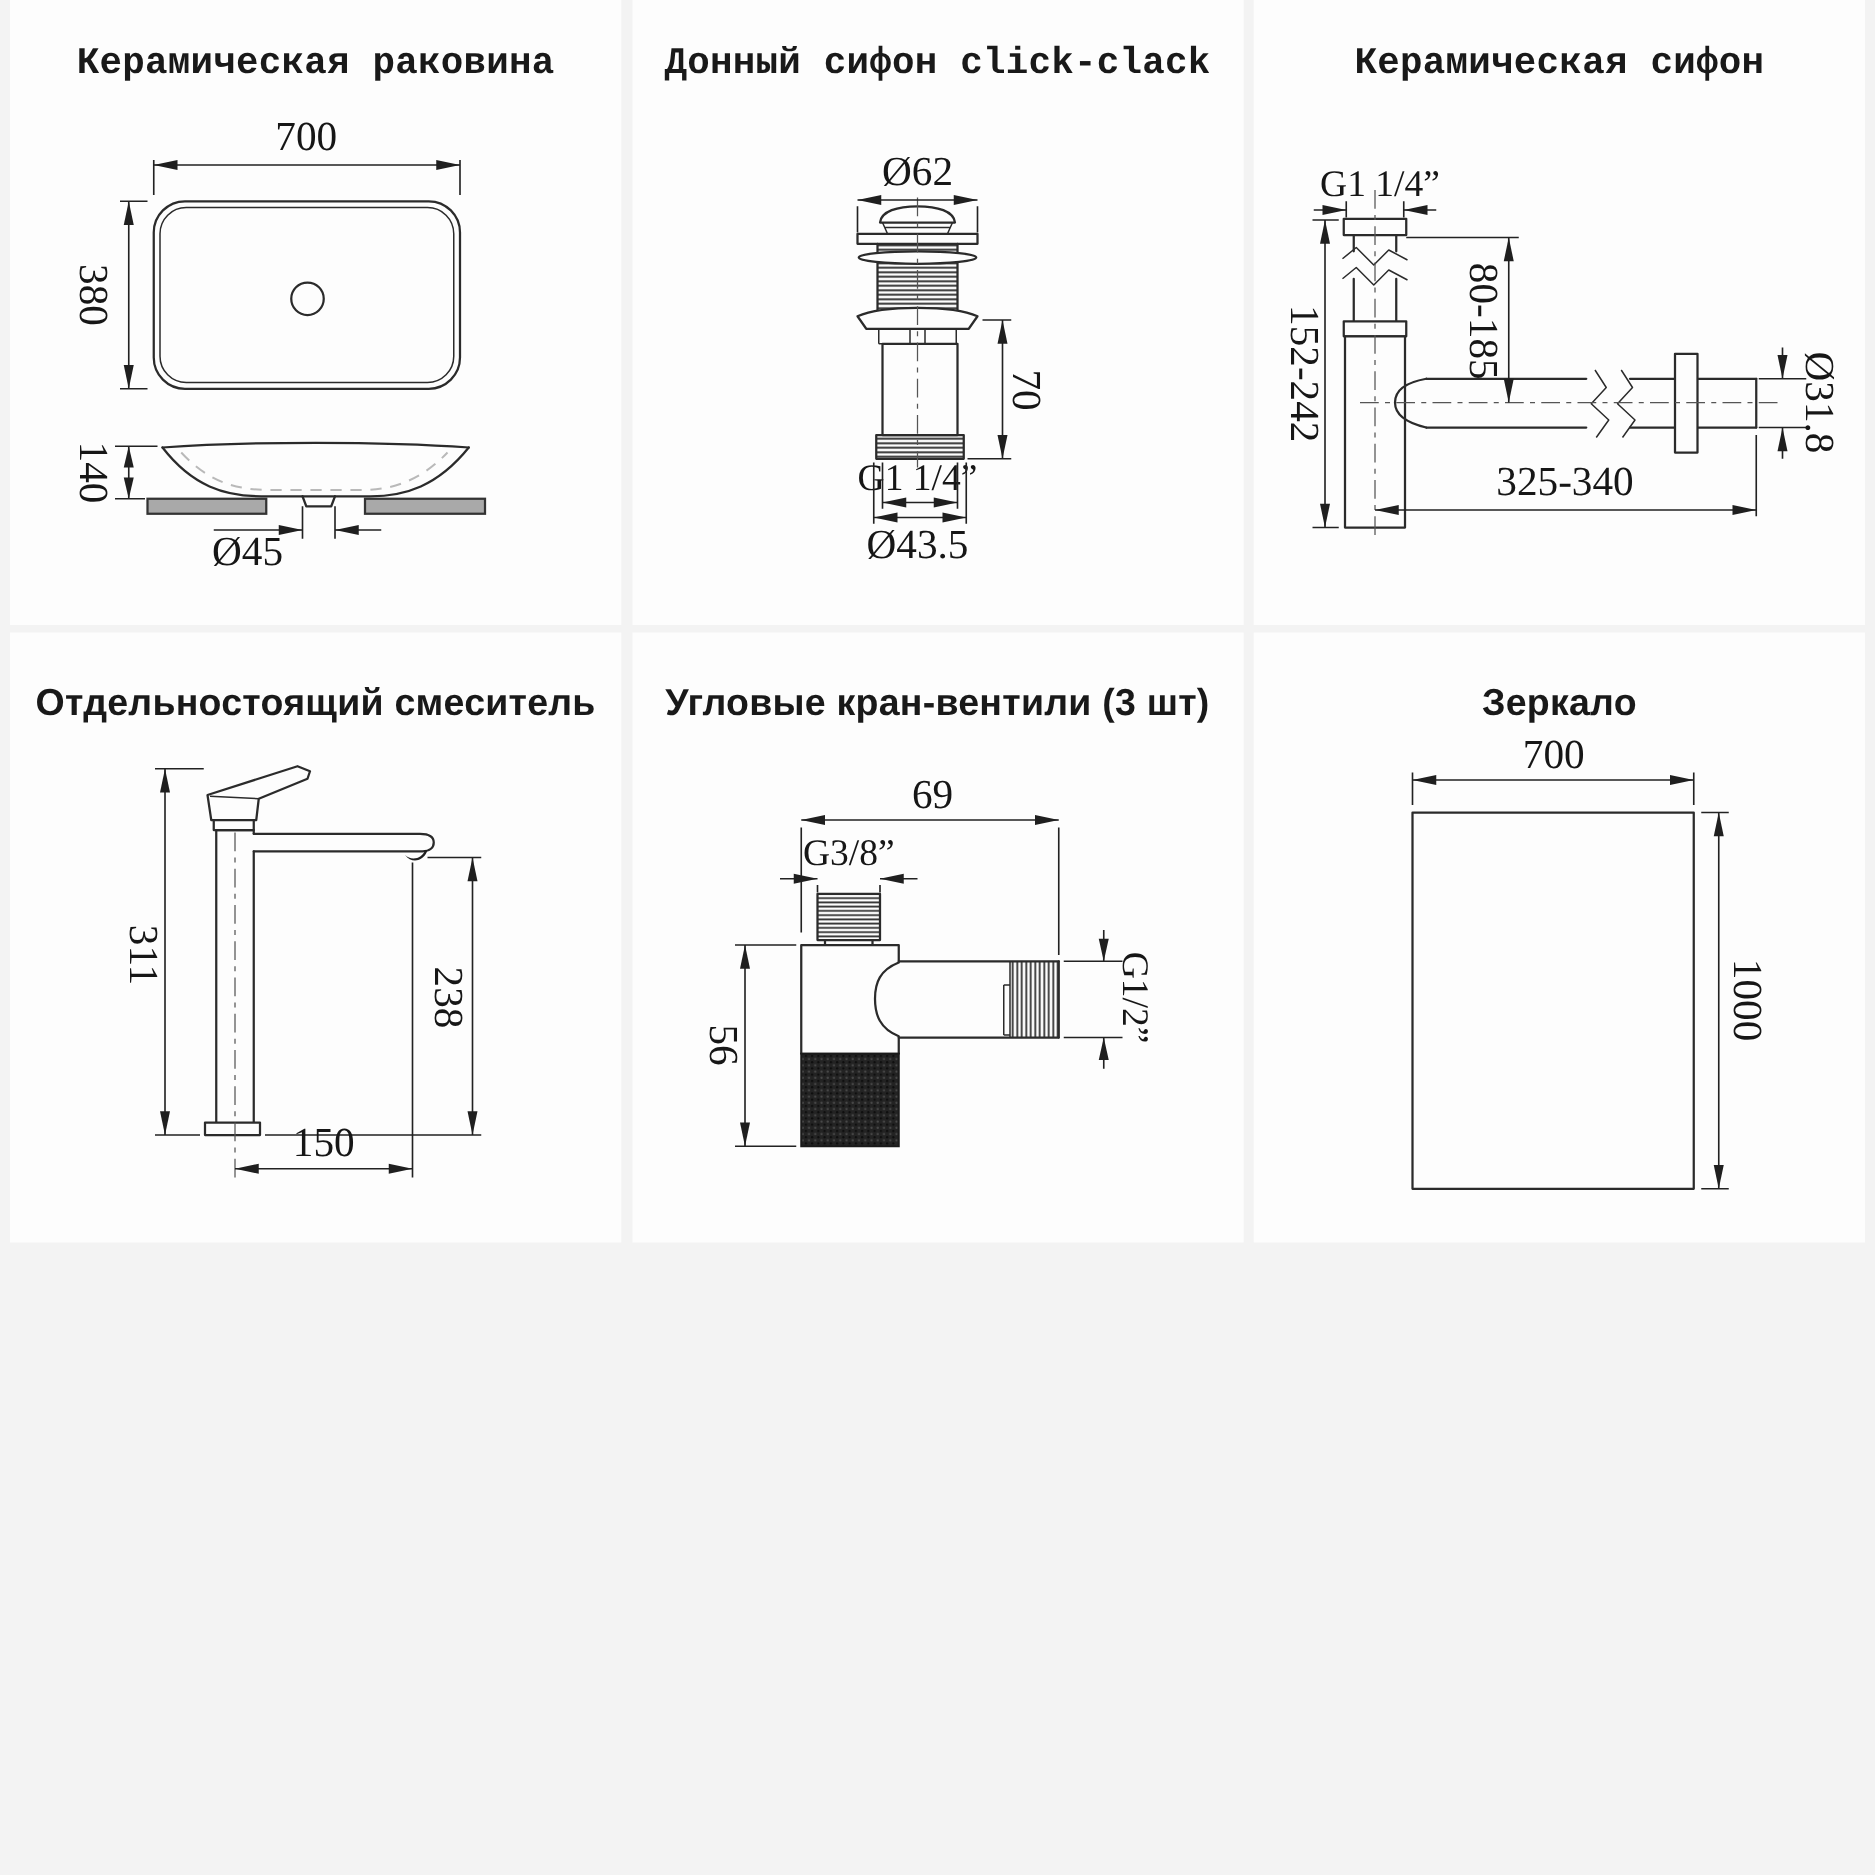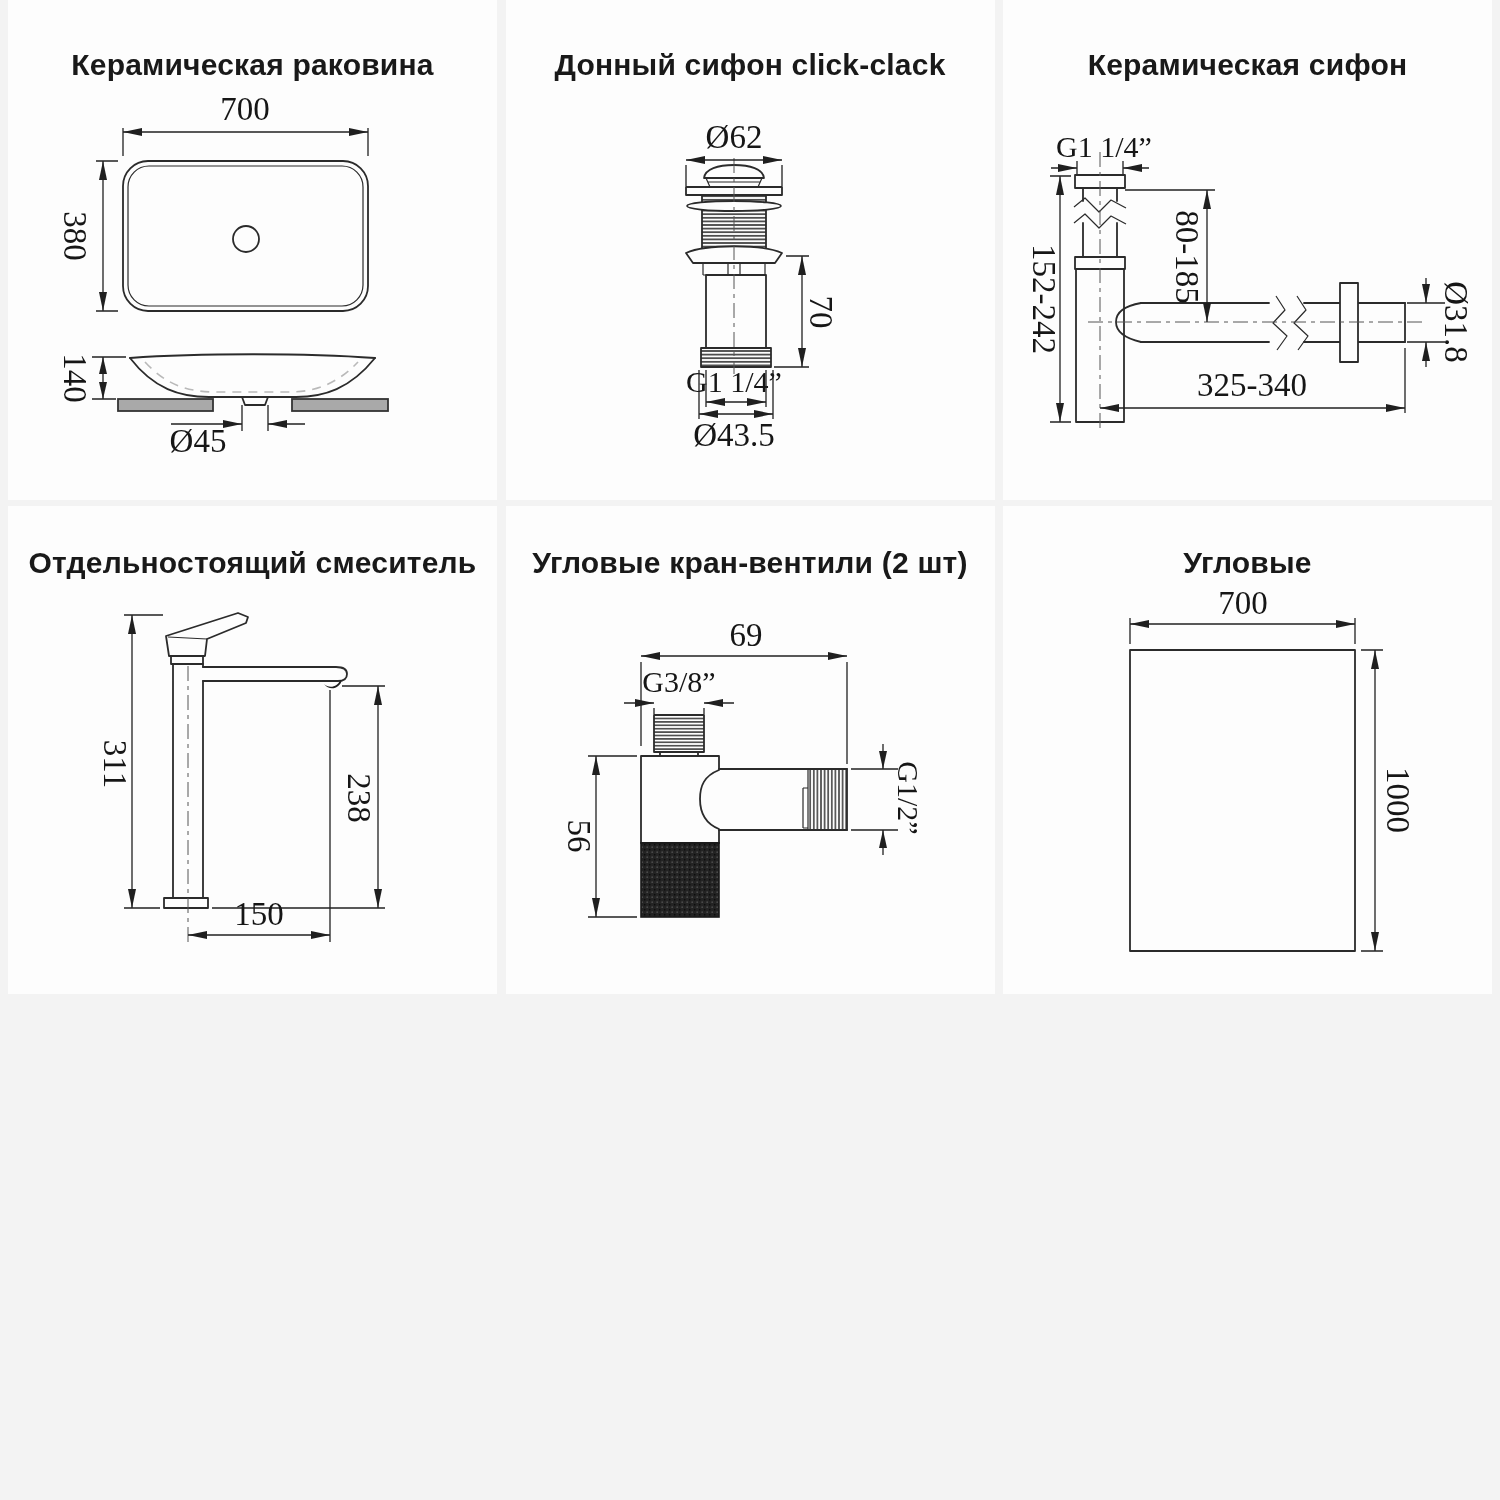--- a/index.html
+++ b/index.html
@@ -20,21 +20,21 @@
     position:relative;
     background:#fdfdfd;
     overflow:hidden;
   }
   .card h2{
     position:absolute;left:0;right:0;margin:0;
     text-align:center;
     font:700 30px/1.15 "Liberation Sans",sans-serif;
     color:#191919;letter-spacing:.2px;
   }
-  .row1 h2{top:48px;}
+  .row1 h2{top:34px;font-family:Liberation Mono, monospace;}
   .row2 h2{top:40px;}
   .card svg{position:absolute;left:0;top:0;width:100%;height:100%;}
   
   .ln{fill:none;stroke:#2b2b2b;stroke-width:1.8;stroke-linejoin:round;stroke-linecap:round;}
   .lnw{fill:#fdfdfd;stroke:#2b2b2b;stroke-width:1.8;stroke-linejoin:round;}
   .thin{fill:none;stroke:#2b2b2b;stroke-width:1.2;stroke-linejoin:round;}
   .dim{fill:none;stroke:#222;stroke-width:1.3;}
   .arr{fill:#1f1f1f;stroke:none;}
   .dash{fill:none;stroke:#b9b9b9;stroke-width:1.6;stroke-dasharray:9 7;}
   .cline{fill:none;stroke:#555;stroke-width:1;stroke-dasharray:15 5 4 5;}
@@ -216,21 +216,21 @@
       <g>
         <path class="dim" d="M322,184 V436 M180,429 H322"></path>
         <polygon class="arr" points="180,429 199,425 199,433"></polygon>
         <polygon class="arr" points="322,429 303,425 303,433"></polygon>
         <text class="dimtxt" x="251" y="419" text-anchor="middle">150</text>
       </g>
     </svg>
   </div>
 
   <div class="card row2">
-    <h2>Угловые кран-вентили (2 шт)</h2>
+    <h2>Угловые кран-вентили (3 шт)</h2>
     <svg viewBox="0 0 489 488">
       <defs>
         <pattern id="p5thrH" width="6" height="3.4" patternUnits="userSpaceOnUse">
           <path d="M0,1.7 H6" stroke="#2a2a2a" stroke-width="1.4"></path>
         </pattern>
         <pattern id="p5thrV" width="3.6" height="6" patternUnits="userSpaceOnUse">
           <path d="M1.8,0 V6" stroke="#2a2a2a" stroke-width="1.4"></path>
         </pattern>
         <pattern id="p5knurl" width="5" height="5" patternUnits="userSpaceOnUse">
           <rect width="5" height="5" fill="#232323"></rect>
@@ -271,21 +271,21 @@
       <g>
         <path class="dim" d="M345,263 H392 M345,324 H392 M377,238 V263 M377,349 V324"></path>
         <polygon class="arr" points="377,263 373,245 381,245"></polygon>
         <polygon class="arr" points="377,324 373,342 381,342"></polygon>
         <text class="dimtxt-s" text-anchor="middle" x="392" y="292" transform="rotate(90 392 292)">G1/2”</text>
       </g>
     </svg>
   </div>
 
   <div class="card row2">
-    <h2>Угловые</h2>
+    <h2>Зеркало</h2>
     <svg viewBox="0 0 489 488">
       <rect class="lnw" x="127" y="144" width="225" height="301" stroke-width="2.2"></rect>
       <g>
         <path class="dim" d="M127,138 V112 M352,138 V112 M127,118 H352"></path>
         <polygon class="arr" points="127,118 146,114 146,122"></polygon>
         <polygon class="arr" points="352,118 333,114 333,122"></polygon>
         <text class="dimtxt" x="240" y="108" text-anchor="middle">700</text>
       </g>
       <g>
         <path class="dim" d="M358,144 H380 M358,445 H380 M372,144 V445"></path>

